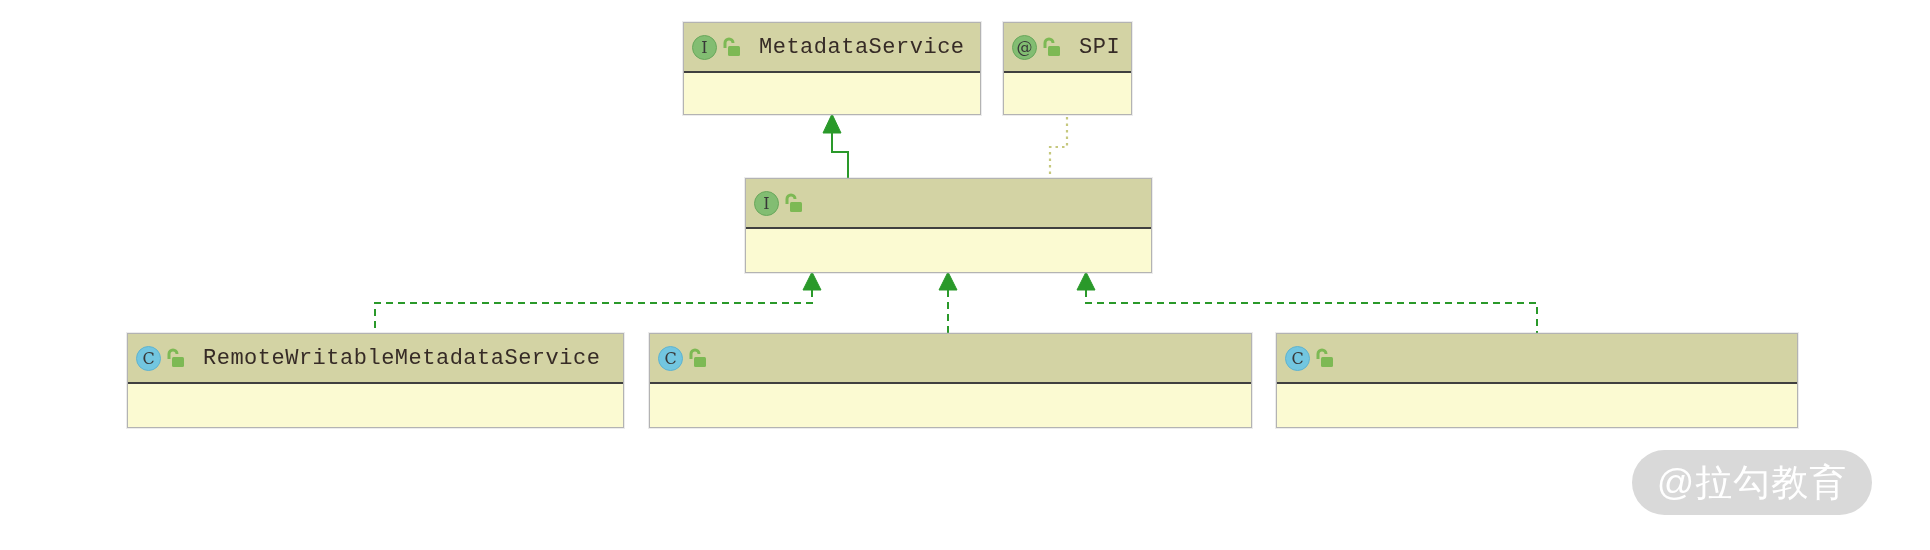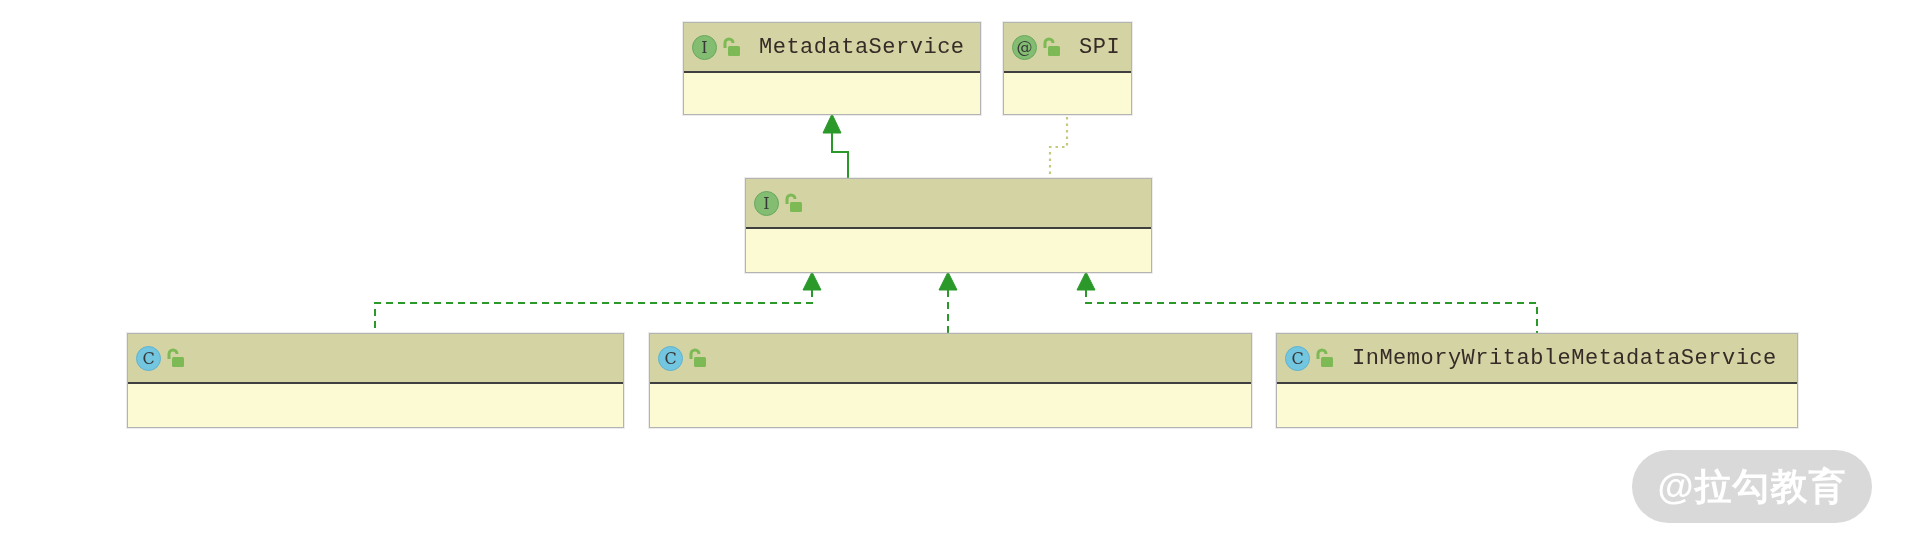--- a/index.html
+++ b/index.html
@@ -78,27 +78,27 @@
     display:inline-flex;align-items:center;justify-content:center;
   }
   .node-title{
     margin-left:18px;
     font-size:22px;
     letter-spacing:0.5px;
     color:var(--label-text);
   }
   .watermark{
     position:absolute;
-    left:1632px;top:450px;width:240px;height:73px;
+    left:1632px;top:450px;width:240px;height:65px;
     border-radius:37px;
     background:var(--watermark-bg);
     display:flex;align-items:center;justify-content:center;
     font-family:"Liberation Sans","DejaVu Sans",sans-serif;
     font-size:37px;
-    font-weight:bold;
+    font-weight:normal;
     color:var(--watermark-text);
     letter-spacing:1px;
   }
   
   #node-metadata-service{left:683px;top:22px;width:298px;height:93px;}
   #node-spi{left:1003px;top:22px;width:129px;height:93px;}
   #node-writable-metadata-service{left:745px;top:178px;width:407px;height:95px;}
   #node-remote-writable-metadata-service{left:127px;top:333px;width:497px;height:95px;}
   #node-remote-writable-metadata-service-delegate{left:649px;top:333px;width:603px;height:95px;}
   #node-in-memory-writable-metadata-service{left:1276px;top:333px;width:522px;height:95px;}
@@ -176,20 +176,21 @@
 
 <div class="node" id="node-remote-writable-metadata-service">
   <div class="node-header">
     <span class="badge badge-class">C</span>
     <span class="lock">
       <svg width="19" height="22" viewBox="0 0 19 22">
           <path d="M3,12 v-5 a4,4 0 0 1 8,0" fill="none" stroke="var(--lock-green)" stroke-width="3"></path>
           <rect x="6" y="10" width="12" height="10" rx="1.5" fill="var(--lock-green)"></rect>
         </svg>
     </span>
+    <span class="node-title">RemoteWritableMetadataService</span>
   </div>
   <div class="node-body"></div>
 </div>
 
 <div class="node" id="node-remote-writable-metadata-service-delegate">
   <div class="node-header">
     <span class="badge badge-class">C</span>
     <span class="lock">
       <svg width="19" height="22" viewBox="0 0 19 22">
           <path d="M3,12 v-5 a4,4 0 0 1 8,0" fill="none" stroke="var(--lock-green)" stroke-width="3"></path>
@@ -202,18 +203,17 @@
 
 <div class="node" id="node-in-memory-writable-metadata-service">
   <div class="node-header">
     <span class="badge badge-class">C</span>
     <span class="lock">
       <svg width="19" height="22" viewBox="0 0 19 22">
           <path d="M3,12 v-5 a4,4 0 0 1 8,0" fill="none" stroke="var(--lock-green)" stroke-width="3"></path>
           <rect x="6" y="10" width="12" height="10" rx="1.5" fill="var(--lock-green)"></rect>
         </svg>
     </span>
-    <span class="node-title">InMemoryWritableMetadataService</span>
   </div>
   <div class="node-body"></div>
 </div>
 
 <div class="watermark">@拉勾教育</div>
 
 </body></html>

